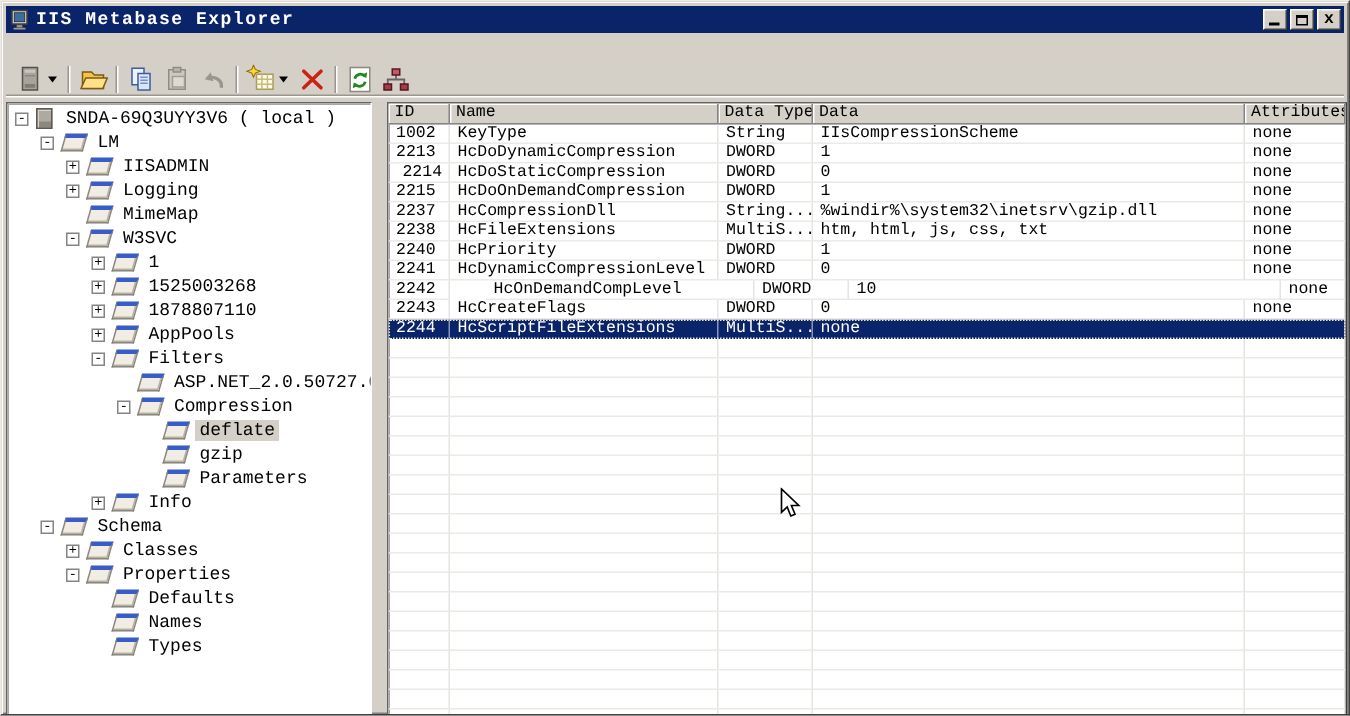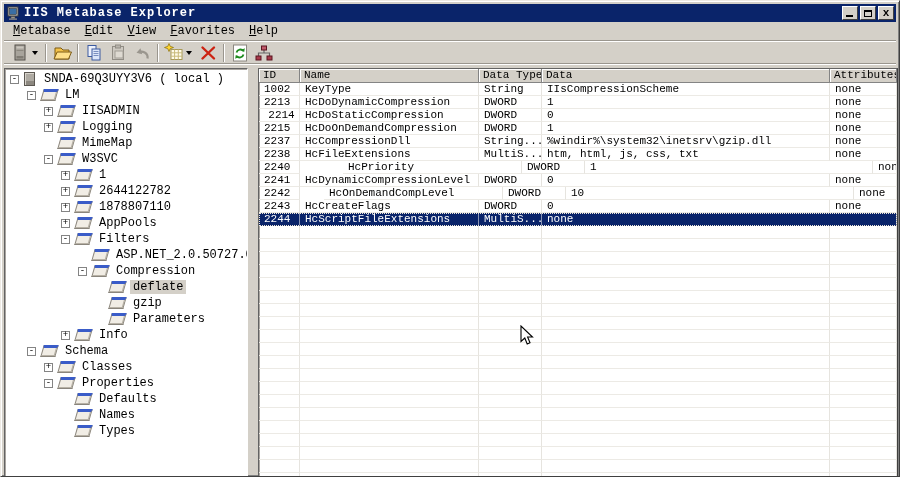--- a/index.html
+++ b/index.html
@@ -111,27 +111,20 @@
         </div>
       <div class="tbtn">
           <span class="glyph-max"></span>
         </div>
       <div class="tbtn">
           <span class="glyph-close">x</span>
         </div>
     </div>
   </div>
 
-  <div class="menubar" id="menubar">
-      <span class="menu-item"><u>M</u><span>etabase</span></span>
-      <span class="menu-item"><u>E</u><span>dit</span></span>
-      <span class="menu-item"><u>V</u><span>iew</span></span>
-      <span class="menu-item"><u>F</u><span>avorites</span></span>
-      <span class="menu-item"><u>H</u><span>elp</span></span>
-    </div>
 
   <div class="toolbar">
     <div class="tool-btn">
       <svg width="20" height="20" viewBox="0 0 20 20">
         <rect x="5" y="2" width="10" height="15" fill="#a8a49c" stroke="#55514b"></rect>
         <rect x="6.5" y="3.5" width="7" height="2" fill="#cac6be"></rect>
         <rect x="6.5" y="13" width="7" height="2.5" fill="#807c74"></rect>
         <rect x="6.5" y="7" width="7" height="1" fill="#8c887f"></rect>
       </svg>
     </div>
@@ -200,21 +193,21 @@
 
   <div class="main">
     <div class="tree-panel" id="tree">
         <div class="tree-row"><span class="tree-indent" style="width: 5px;"></span><span class="expander-wrap"><span class="expander">-</span></span><span class="icon-server"></span><span class="tree-label">SNDA-69Q3UYY3V6 ( local )</span></div>
         <div class="tree-row"><span class="tree-indent" style="width: 22px;"></span><span class="expander-wrap"><span class="expander">-</span></span><span class="icon-key"></span><span class="tree-label">LM</span></div>
         <div class="tree-row"><span class="tree-indent" style="width: 39px;"></span><span class="expander-wrap"><span class="expander">+</span></span><span class="icon-key"></span><span class="tree-label">IISADMIN</span></div>
         <div class="tree-row"><span class="tree-indent" style="width: 39px;"></span><span class="expander-wrap"><span class="expander">+</span></span><span class="icon-key"></span><span class="tree-label">Logging</span></div>
         <div class="tree-row"><span class="tree-indent" style="width: 39px;"></span><span class="expander-slot"></span><span class="icon-key"></span><span class="tree-label">MimeMap</span></div>
         <div class="tree-row"><span class="tree-indent" style="width: 39px;"></span><span class="expander-wrap"><span class="expander">-</span></span><span class="icon-key"></span><span class="tree-label">W3SVC</span></div>
         <div class="tree-row"><span class="tree-indent" style="width: 56px;"></span><span class="expander-wrap"><span class="expander">+</span></span><span class="icon-key"></span><span class="tree-label">1</span></div>
-        <div class="tree-row"><span class="tree-indent" style="width: 56px;"></span><span class="expander-wrap"><span class="expander">+</span></span><span class="icon-key"></span><span class="tree-label">2644122782</span></div>
+        <div class="tree-row"><span class="tree-indent" style="width: 56px;"></span><span class="expander-wrap"><span class="expander">+</span></span><span class="icon-key"></span><span class="tree-label">1525003268</span></div>
         <div class="tree-row"><span class="tree-indent" style="width: 56px;"></span><span class="expander-wrap"><span class="expander">+</span></span><span class="icon-key"></span><span class="tree-label">1878807110</span></div>
         <div class="tree-row"><span class="tree-indent" style="width: 56px;"></span><span class="expander-wrap"><span class="expander">+</span></span><span class="icon-key"></span><span class="tree-label">AppPools</span></div>
         <div class="tree-row"><span class="tree-indent" style="width: 56px;"></span><span class="expander-wrap"><span class="expander">-</span></span><span class="icon-key"></span><span class="tree-label">Filters</span></div>
         <div class="tree-row"><span class="tree-indent" style="width: 73px;"></span><span class="expander-slot"></span><span class="icon-key"></span><span class="tree-label">ASP.NET_2.0.50727.0</span></div>
         <div class="tree-row"><span class="tree-indent" style="width: 73px;"></span><span class="expander-wrap"><span class="expander">-</span></span><span class="icon-key"></span><span class="tree-label">Compression</span></div>
         <div class="tree-row"><span class="tree-indent" style="width: 90px;"></span><span class="expander-slot"></span><span class="icon-key"></span><span class="tree-label sel">deflate</span></div>
         <div class="tree-row"><span class="tree-indent" style="width: 90px;"></span><span class="expander-slot"></span><span class="icon-key"></span><span class="tree-label">gzip</span></div>
         <div class="tree-row"><span class="tree-indent" style="width: 90px;"></span><span class="expander-slot"></span><span class="icon-key"></span><span class="tree-label">Parameters</span></div>
         <div class="tree-row"><span class="tree-indent" style="width: 56px;"></span><span class="expander-wrap"><span class="expander">+</span></span><span class="icon-key"></span><span class="tree-label">Info</span></div>
         <div class="tree-row"><span class="tree-indent" style="width: 22px;"></span><span class="expander-wrap"><span class="expander">-</span></span><span class="icon-key"></span><span class="tree-label">Schema</span></div>
@@ -271,21 +264,21 @@
           </div>
           <div class="lrow">
             <div class="lcell" style="width: 41px;">2238</div>
             <div class="lcell" style="width: 179px;">HcFileExtensions</div>
             <div class="lcell" style="width: 63px;">MultiS...</div>
             <div class="lcell" style="width: 288px;">htm, html, js, css, txt</div>
             <div class="lcell" style="width: 64px; flex: 1 1 0%;">none</div>
           </div>
           <div class="lrow">
             <div class="lcell" style="width: 41px;">2240</div>
-            <div class="lcell" style="width: 179px; margin-left: 43px;">HcPriority</div>
+            <div class="lcell" style="width: 179px;">HcPriority</div>
             <div class="lcell" style="width: 63px;">DWORD</div>
             <div class="lcell" style="width: 288px;">1</div>
             <div class="lcell" style="width: 64px; flex: 1 1 0%;">none</div>
           </div>
           <div class="lrow">
             <div class="lcell" style="width: 41px;">2241</div>
             <div class="lcell" style="width: 179px;">HcDynamicCompressionLevel</div>
             <div class="lcell" style="width: 63px;">DWORD</div>
             <div class="lcell" style="width: 288px;">0</div>
             <div class="lcell" style="width: 64px; flex: 1 1 0%;">none</div>

